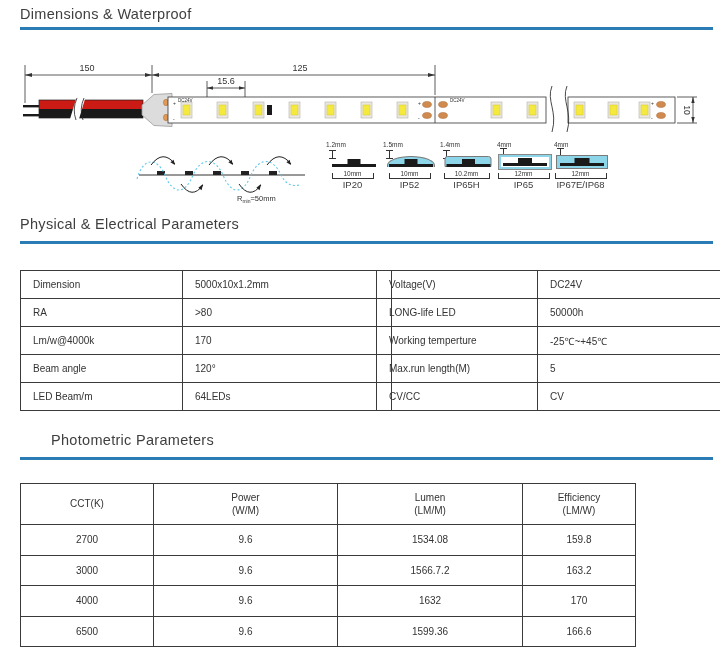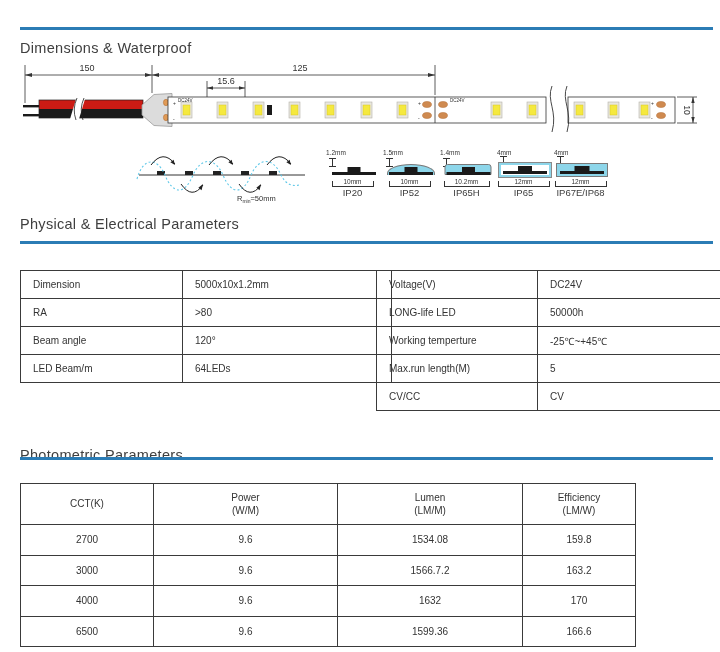--- a/index.html
+++ b/index.html
@@ -3,21 +3,21 @@
 <meta charset="utf-8">
 <style>
   html,body{margin:0;padding:0;background:#ffffff;}
   body{width:720px;height:652px;position:relative;font-family:"Liberation Sans",sans-serif;color:#333;}
   .abs{position:absolute;}
   .sec-title{position:absolute;left:20px;font-size:14.5px;color:#3f3f3f;letter-spacing:.3px;}
   .sec-rule{position:absolute;left:20px;width:693px;height:3px;background:#2b7cb5;}
   svg text{font-family:"Liberation Sans",sans-serif;fill:#333;}
 
   
-  .ip-row{position:absolute;left:324px;top:149px;display:flex;justify-content:space-between;}
+  .ip-row{position:absolute;left:324px;top:141px;display:flex;justify-content:space-between;}
   .ip-cell{position:relative;width:57px;height:48px;}
   .hlab{position:absolute;top:0;left:2px;font-size:6.5px;color:#333;white-space:nowrap;}
   .hbeam{position:absolute;left:5px;width:7px;border-top:1px solid #333;border-bottom:1px solid #333;
          background:linear-gradient(#333,#333) center/1px 100% no-repeat;}
   .hbeam.thin{top:9px;height:7px;}
   .hbeam.tall{top:7px;height:15px;}
   .xsec{position:absolute;left:53%;transform:translateX(-50%);box-sizing:border-box;}
   .bar{position:absolute;bottom:0;left:50%;transform:translateX(-50%);width:44px;height:3px;background:#1a1a1a;z-index:3;}
   .bump{position:absolute;bottom:3px;left:50%;transform:translateX(-50%);width:13px;height:5px;background:#1a1a1a;z-index:3;}
   .xsec.bare{bottom:22px;width:44px;height:9px;}
@@ -42,21 +42,21 @@
   
   table{border-collapse:collapse;position:absolute;table-layout:fixed;}
   .ptable td{border:1px solid #3a3a3a;font-size:10px;color:#333;padding:0 0 0 12px;height:27px;vertical-align:middle;}
   .photot td,.photot th{border:1px solid #3a3a3a;font-size:10px;color:#333;text-align:center;vertical-align:middle;font-weight:normal;}
   .photot th{height:38px;line-height:1.35;}
   .photot td{height:27.5px;}
 </style>
 </head>
 <body>
 
-<div class="sec-title" style="top:6px;margin-top:34px;">Dimensions &amp; Waterproof</div>
+<div class="sec-title" style="top:6px;">Dimensions &amp; Waterproof</div>
 <div class="sec-rule" style="top:27px;"></div>
 
 <svg class="abs" style="left:15px;top:55px;" width="700" height="95" viewBox="0 0 700 95">
 
   <line x1="10" y1="10" x2="10" y2="48" stroke="#333" stroke-width="0.8"></line>
   <line x1="137" y1="10" x2="137" y2="38" stroke="#333" stroke-width="0.8"></line>
   <line x1="420" y1="10" x2="420" y2="40" stroke="#333" stroke-width="0.8"></line>
 
   <line x1="10" y1="20" x2="137" y2="20" stroke="#333" stroke-width="0.8"></line>
   <polygon points="10,20 17,18 17,22" fill="#333"></polygon>
@@ -287,20 +287,24 @@
   <tbody>
     <tr>
         <td>Dimension</td>
         <td>5000x10x1.2mm</td>
       </tr>
     <tr>
         <td>RA</td>
         <td>&gt;80</td>
       </tr>
     <tr>
+        <td>Lm/w@4000k</td>
+        <td>170</td>
+      </tr>
+    <tr>
         <td>Beam angle</td>
         <td>120°</td>
       </tr>
     <tr>
         <td>LED Beam/m</td>
         <td>64LEDs</td>
       </tr>
   </tbody>
 </table>
 
@@ -326,21 +330,21 @@
         <td>Max.run length(M)</td>
         <td>5</td>
       </tr>
     <tr>
         <td>CV/CC</td>
         <td>CV</td>
       </tr>
   </tbody>
 </table>
 
-<div class="sec-title" style="top:447px;">Photometric Parameters</div>
+<div class="sec-title" style="top:432px;margin-left:31px;">Photometric Parameters</div>
 <div class="sec-rule" style="top:457px;"></div>
 
 <table class="photot" style="left:20px;top:483px;width:616px;">
   <colgroup>
       <col style="width:133px">
       <col style="width:184px">
       <col style="width:185px">
       <col>
     </colgroup>
   <thead>

